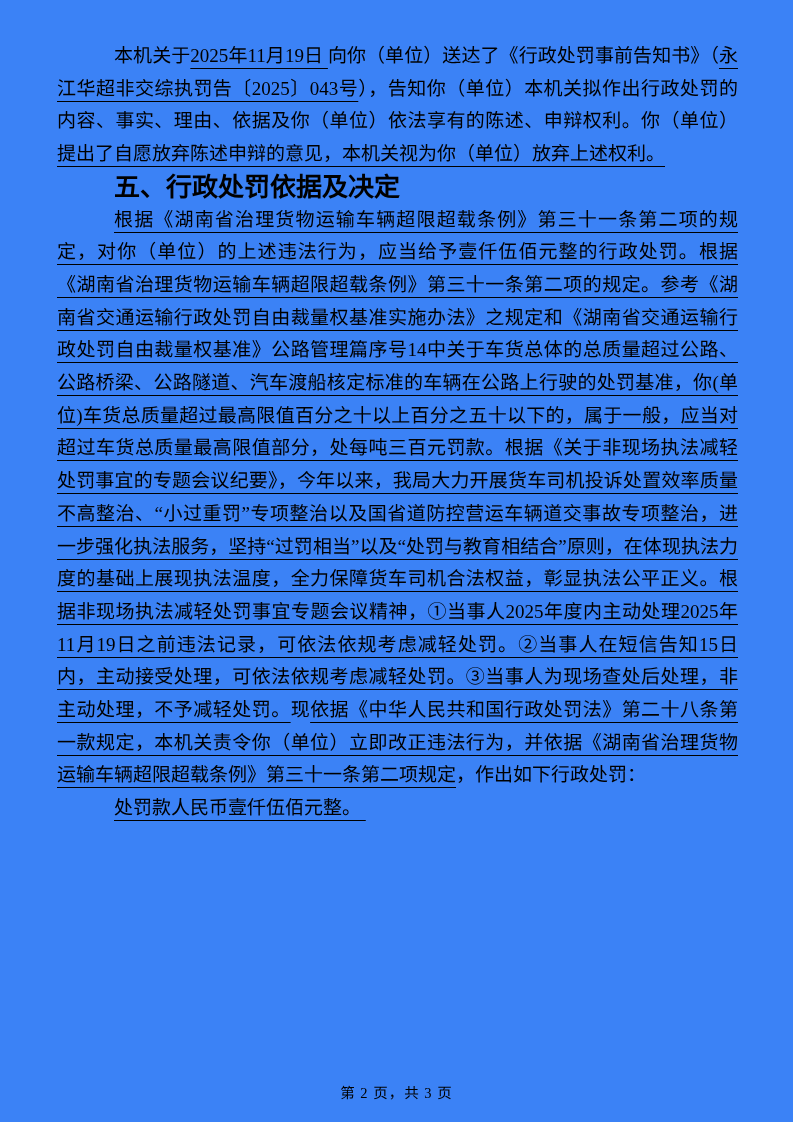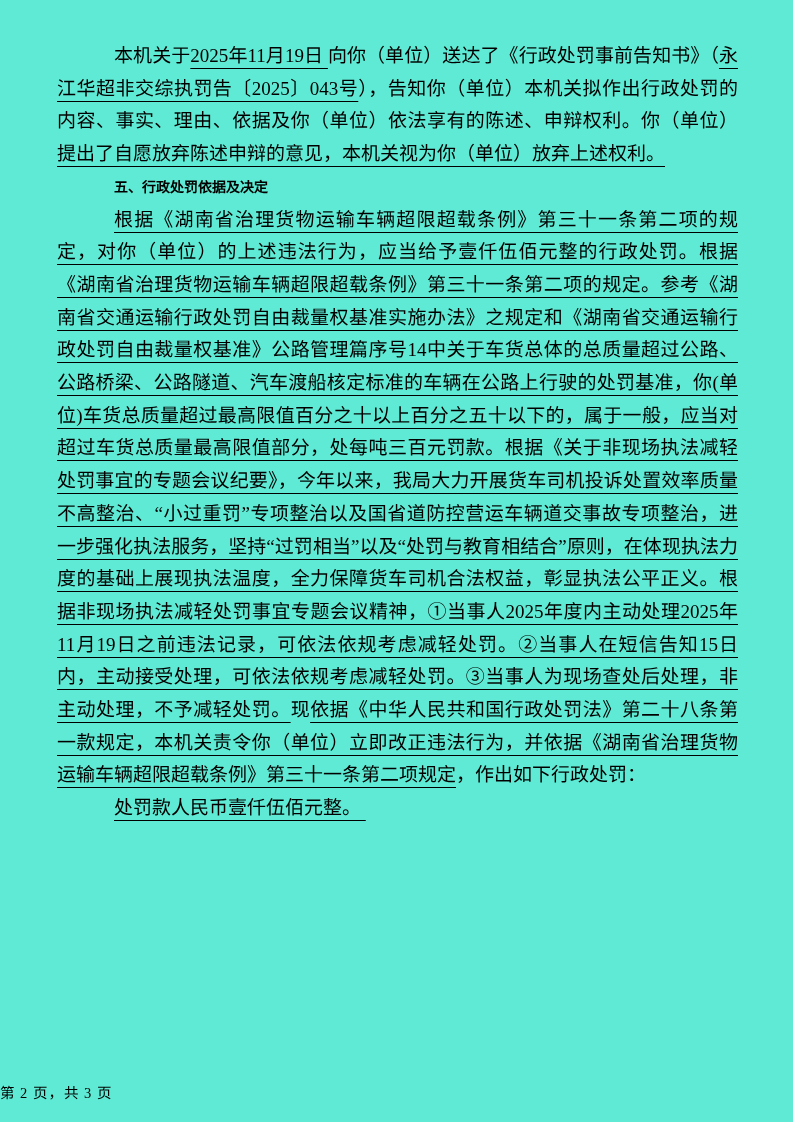--- a/index.html
+++ b/index.html
@@ -4,21 +4,21 @@
 <style>
   html, body {
     margin: 0;
     padding: 0;
     background: #ffffff;
   }
   .page {
     position: relative;
     width: 793px;
     height: 1122px;
-    background: #5eead4;
+    background: #3b82f6;
     color: #000000;
     font-family: "Liberation Serif", "DejaVu Serif", serif;
     overflow: hidden;
   }
   .doc-body {
     position: absolute;
     left: 57px;
     top: 40px;
     width: 681px;
     font-size: 19px;
@@ -26,35 +26,36 @@
     text-align: justify;
     text-justify: inter-ideograph;
   }
   .para {
     margin: 0;
     text-indent: 57px;
   }
   .heading {
     margin: 0;
     text-indent: 57px;
-    font-size: 14px;
+    font-size: 26px;
     font-weight: bold;
     font-family: "Liberation Sans", "DejaVu Sans", sans-serif;
     line-height: 32.7px;
   }
   .u {
     text-decoration: underline;
     text-decoration-thickness: 1px;
     text-underline-offset: 6px;
   }
   .footer {
     position: absolute;
     left: 0;
     right: 0;
     bottom: 20px;
+    text-align: center;
     font-size: 14.5px;
     letter-spacing: 1px;
     color: #000000;
   }
 </style>
 </head>
 <body>
 
 <div class="page">
   <div class="doc-body">

